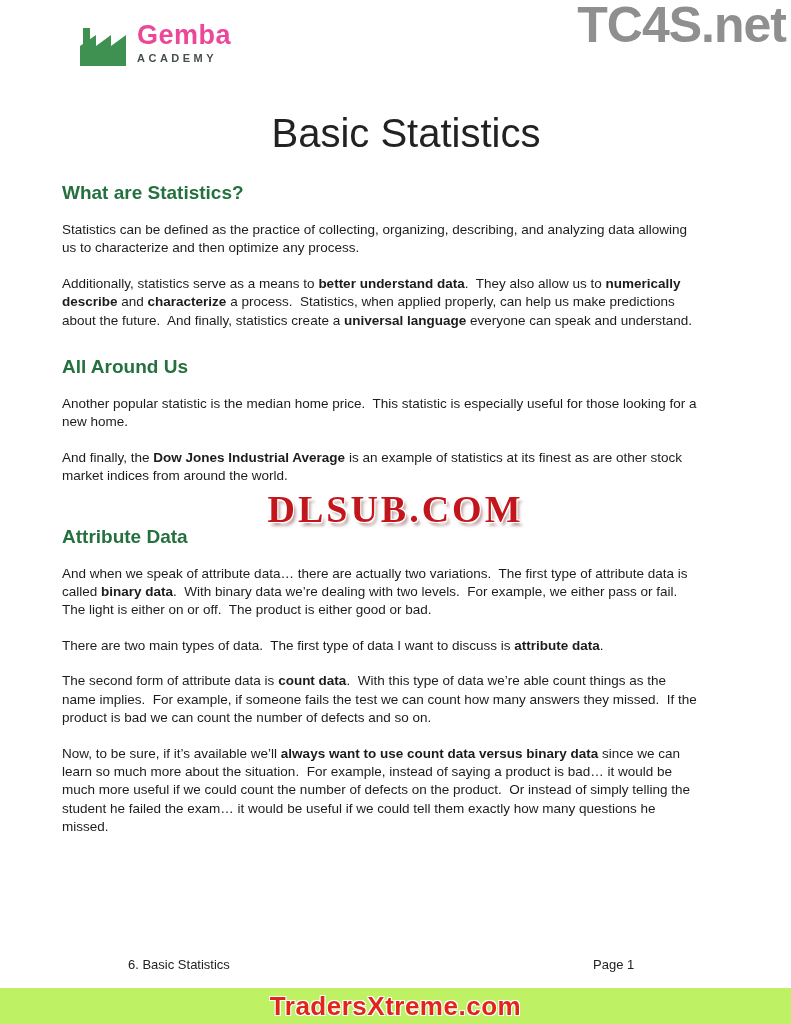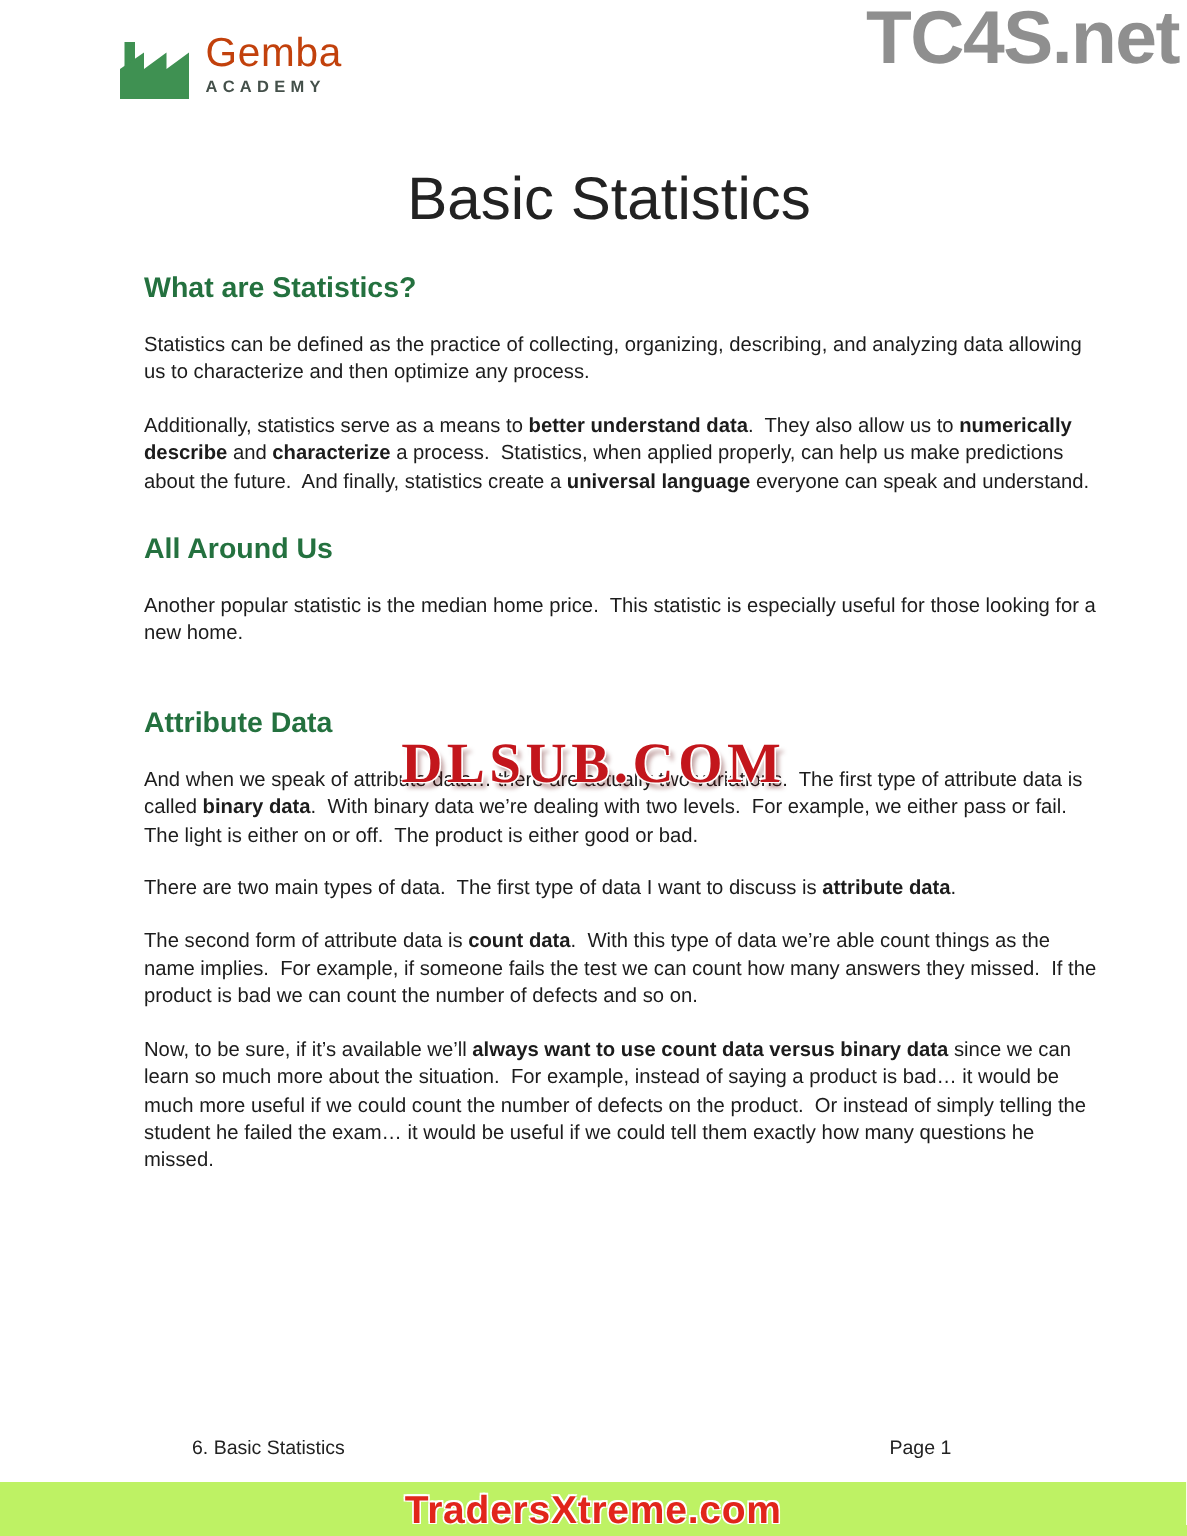--- a/index.html
+++ b/index.html
@@ -21,22 +21,22 @@
     top: 22px;
     left: 78px;
     display: flex;
     align-items: flex-start;
     gap: 7px;
   }
   .logo svg { display: block; margin-top: 2px; }
   .logo-text { display: flex; flex-direction: column; line-height: 1; }
   .logo-name {
     font-size: 27px;
-    font-weight: normal;
-    color: #c2410c;
+    font-weight: bold;
+    color: #ec4899;
     letter-spacing: 0.5px;
   }
   .logo-sub {
     font-size: 11px;
     font-weight: bold;
     color: #44504a;
     letter-spacing: 3.5px;
     margin-top: 4px;
   }
 
@@ -57,21 +57,21 @@
     margin: 40px 0 0 0;
     text-align: center;
     font-size: 40px;
     font-weight: 400;
     line-height: 46px;
     color: #222222;
     padding-left: 21px;
   }
 
   
-  .content { width: 640px; margin: 0 auto 0 96px; }
+  .content { width: 640px; margin: 0 auto 0 62px; }
   h2.sec-heading {
     margin: 26px 0 17px 0;
     font-size: 19px;
     line-height: 22px;
     font-weight: bold;
     color: #24713f;
   }
   h2.sec-heading.gap-lg { margin-top: 40px; }
   p.body-par {
     margin: 0 0 17px 0;
@@ -157,20 +157,21 @@
 
     <section>
       <h2 class="sec-heading">What are Statistics?</h2>
       <p class="body-par"><span>Statistics can be defined as the practice of collecting, organizing, describing, and analyzing data allowing us to characterize and then optimize any process.</span></p>
       <p class="body-par"><span>Additionally, statistics serve as a means to </span><span style="font-weight: bold;">better understand data</span><span>.  They also allow us to </span><span style="font-weight: bold;">numerically describe</span><span> and </span><span style="font-weight: bold;">characterize</span><span> a process.  Statistics, when applied properly, can help us make predictions about the future.  And finally, statistics create a </span><span style="font-weight: bold;">universal language</span><span> everyone can speak and understand.</span></p>
     </section>
 
     <section>
       <h2 class="sec-heading">All Around Us</h2>
       <p class="body-par"><span>Another popular statistic is the </span><span style="font-weight: normal;">median home price</span><span>.  This statistic is especially useful for those looking for a new home.</span></p>
+      <p class="body-par"><span>And finally, the </span><span style="font-weight: bold;">Dow Jones Industrial Average</span><span> is an example of statistics at its finest as are other stock market indices from around the world.</span></p>
     </section>
 
     <section>
       <h2 class="sec-heading gap-lg">Attribute Data</h2>
       <p class="body-par"><span>And when we speak of attribute data… there are actually two variations.  The first type of attribute data is called </span><span style="font-weight: bold;">binary data</span><span>.  With binary data we’re dealing with two levels.  For example, we either pass or fail.  The light is either on or off.  The product is either good or bad.</span></p>
       <p class="body-par"><span>There are two main types of data.  The first type of data I want to discuss is </span><span style="font-weight: bold;">attribute data</span><span>.</span></p>
       <p class="body-par"><span>The second form of attribute data is </span><span style="font-weight: bold;">count data</span><span>.  With this type of data we’re able count things as the name implies.  For example, if someone fails the test we can count how many answers they missed.  If the product is bad we can count the number of defects and so on.</span></p>
       <p class="body-par"><span>Now, to be sure, if it’s available we’ll </span><span style="font-weight: bold;">always want to use count data versus binary data</span><span> since we can learn so much more about the situation.  For example, instead of saying a product is bad… it would be much more useful if we could count the number of defects on the product.  Or instead of simply telling the student he failed the exam… it would be useful if we could tell them exactly how many questions he missed.</span></p>
     </section>
 

